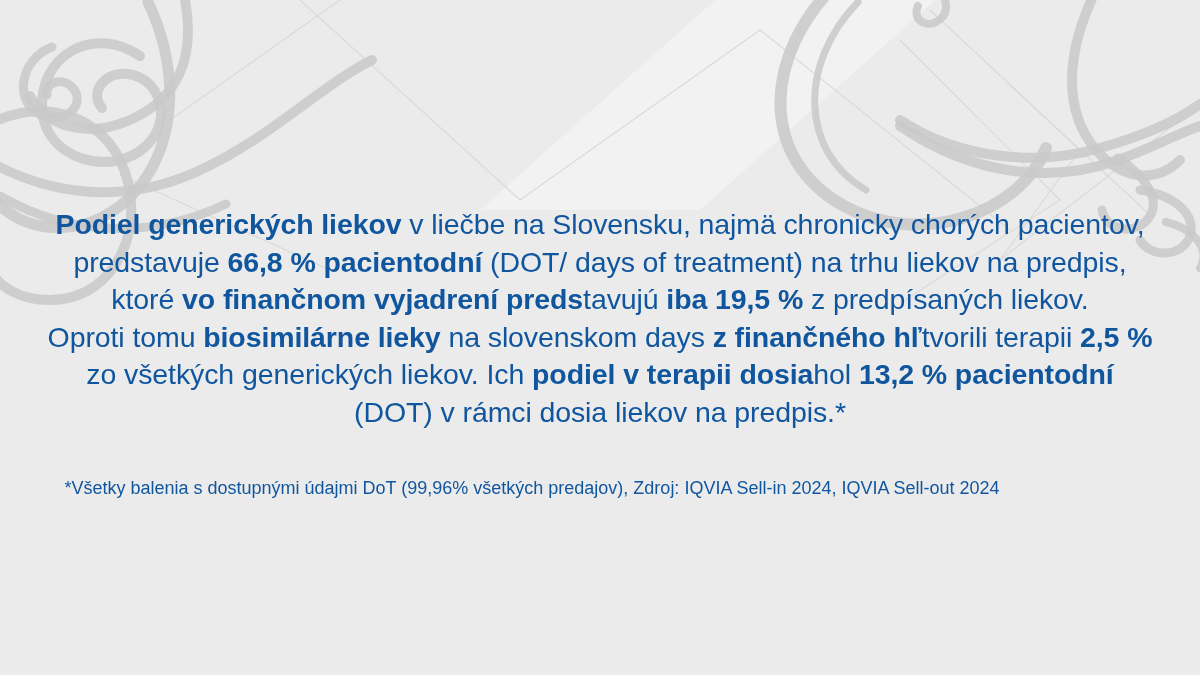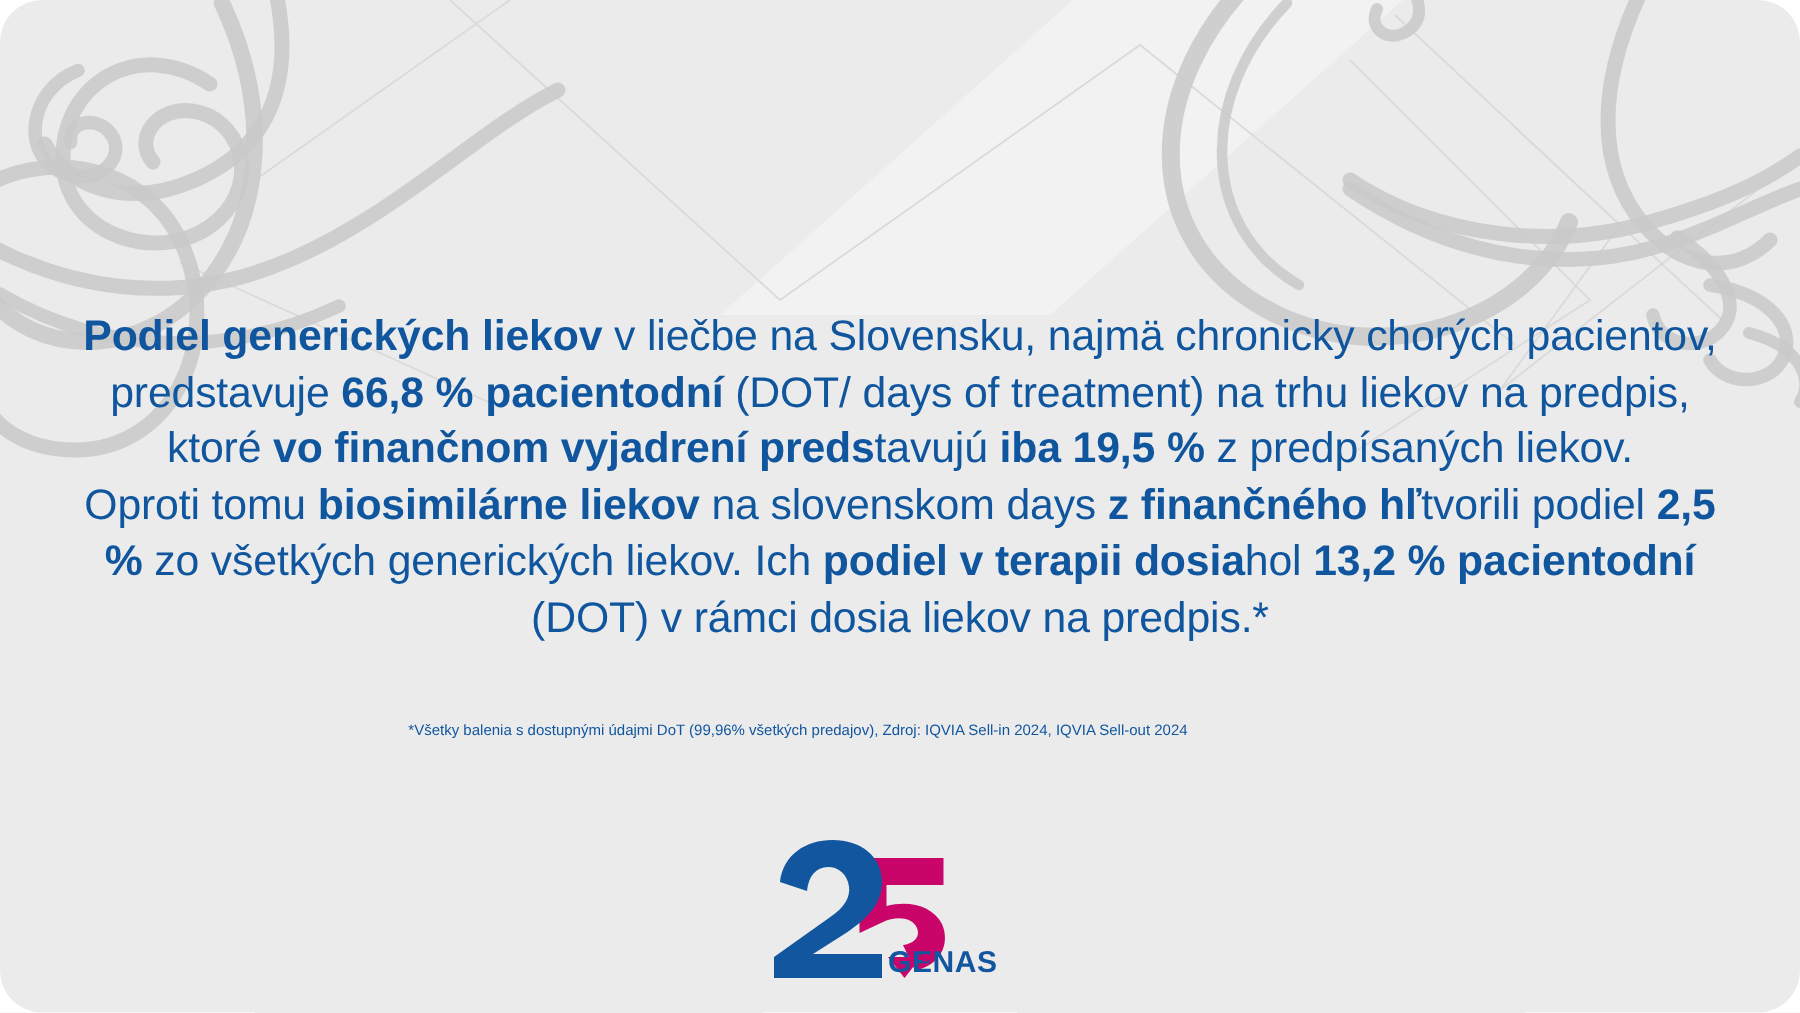--- a/index.html
+++ b/index.html
@@ -8,21 +8,20 @@
     padding: 0;
     background: #ffffff;
   }
   #canvas {
     position: relative;
     width: 1200px;
     height: 675px;
     overflow: hidden;
     background: #ebebeb;
     font-family: "Liberation Sans", sans-serif;
-    border-radius: 28px;
   }
 
   
   #bg-decor {
     position: absolute;
     inset: 0;
     width: 1200px;
     height: 675px;
     pointer-events: none;
   }
@@ -65,21 +64,21 @@
   }
 
   
   #footnote {
     position: absolute;
     left: 0;
     top: 478px;
     width: 1064px;
     text-align: center;
     color: #10569f;
-    font-size: 10px;
+    font-size: 18px;
     line-height: 20px;
     font-weight: 400;
     padding: 0 50px;
     box-sizing: border-box;
   }
 
   
   #logo {
     position: absolute;
     left: 50%;
@@ -125,40 +124,20 @@
     <path class="sweep" stroke-width="9" d="M1140,190 C1178,196 1196,216 1190,236 C1182,258 1150,258 1140,240"></path>
     <path class="sweep" stroke-width="8" d="M1166,222 C1198,230 1210,252 1200,268"></path>
     <path class="sweep" stroke-width="8" d="M938,-14 C950,4 948,16 936,22 C924,28 912,18 918,6"></path>
   </svg>
 
   <div id="headline">
     <p class="para">
       <b>Podiel generických liekov</b><span> v liečbe na Slovensku, najmä chronicky chorých pacientov, predstavuje </span><b>66,8 % pacientodní</b><span> (DOT/ days of treatment) na trhu liekov na predpis, ktoré </span><b>vo finančnom vyjadrení preds</b><span>tavujú</span> <b>iba 19,5 %</b><span> z predpísaných liekov.</span>
     </p>
     <p class="para">
-      <span>Oproti tomu </span><b>biosimilárne liekov</b><span> na slovenskom days </span><b>z finančného hľ</b><span>tvorili</span><span> podiel </span><b>2,5 %</b><span> zo všetkých generických liekov. Ich </span><b>podiel v terapii dosia</b><span>hol</span> <b>13,2 % pacientodní</b><span> (DOT) v rámci dosia liekov na predpis.*</span>
+      <span>Oproti tomu </span><b>biosimilárne lieky</b><span> na slovenskom days </span><b>z finančného hľ</b><span>tvorili</span><span> terapii </span><b>2,5 %</b><span> zo všetkých generických liekov. Ich </span><b>podiel v terapii dosia</b><span>hol</span> <b>13,2 % pacientodní</b><span> (DOT) v rámci dosia liekov na predpis.*</span>
     </p>
   </div>
 
   <div id="footnote">*Všetky balenia s dostupnými údajmi DoT (99,96% všetkých predajov), Zdroj: IQVIA Sell-in 2024, IQVIA Sell-out 2024</div>
 
-  <div id="logo">
-    <svg viewBox="0 0 180 92" aria-label="GENAS 25">
-
-      <g>
-        <path fill="#c9056a" d="M63,12 L119,12 L119,30 L81,30 L81,44 C96,40 112,44 118,56 C124,70 116,84 100,87
-                 L92,70 C100,69 104,64 101,58 C98,52 88,50 78,55 L63,62 Z"></path>
-        <polygon fill="#c9056a" points="82,78 104,78 93,92"></polygon>
-      </g>
-
-      <g>
-        <path fill="#11569f" d="M10,28 C12,10 27,0 45,0 C64,0 78,11 78,28 C78,42 69,52 54,62 L32,76 L78,76 L78,92
-                 L6,92 L6,78 L44,51 C53,45 57,38 56,31 C55,23 49,18 42,18 C34,18 29,24 28,34 Z"></path>
-      </g>
-
-      <g>
-        <text x="82" y="88" fill="#11569f" font-family="'Liberation Sans', sans-serif" font-size="20" font-weight="700" letter-spacing="0.4">GENAS</text>
-        <rect x="105" y="76" width="4" height="5" fill="#c9056a"></rect>
-      </g>
-    </svg>
-  </div>
 
 </div>
 
 </body></html>

